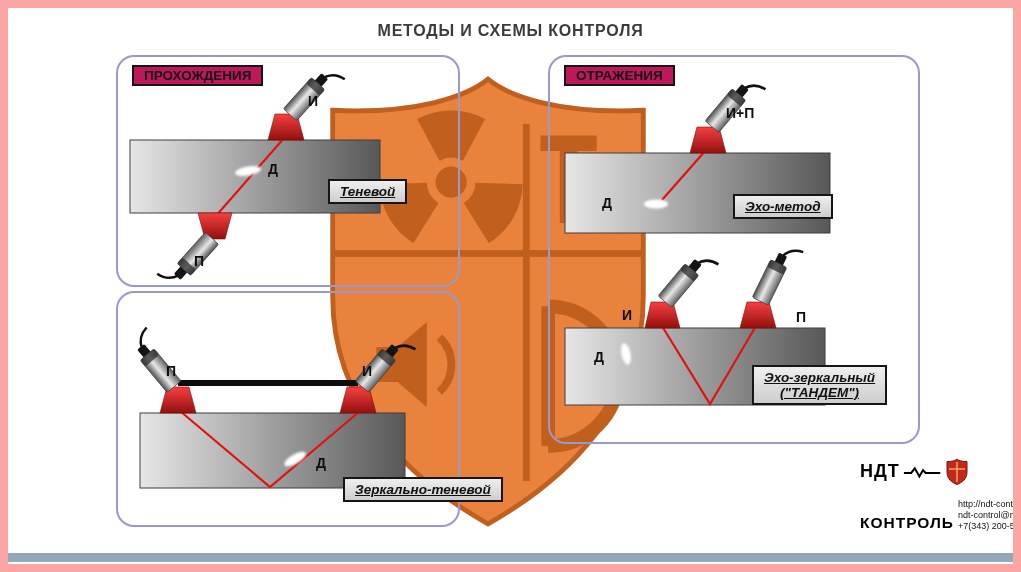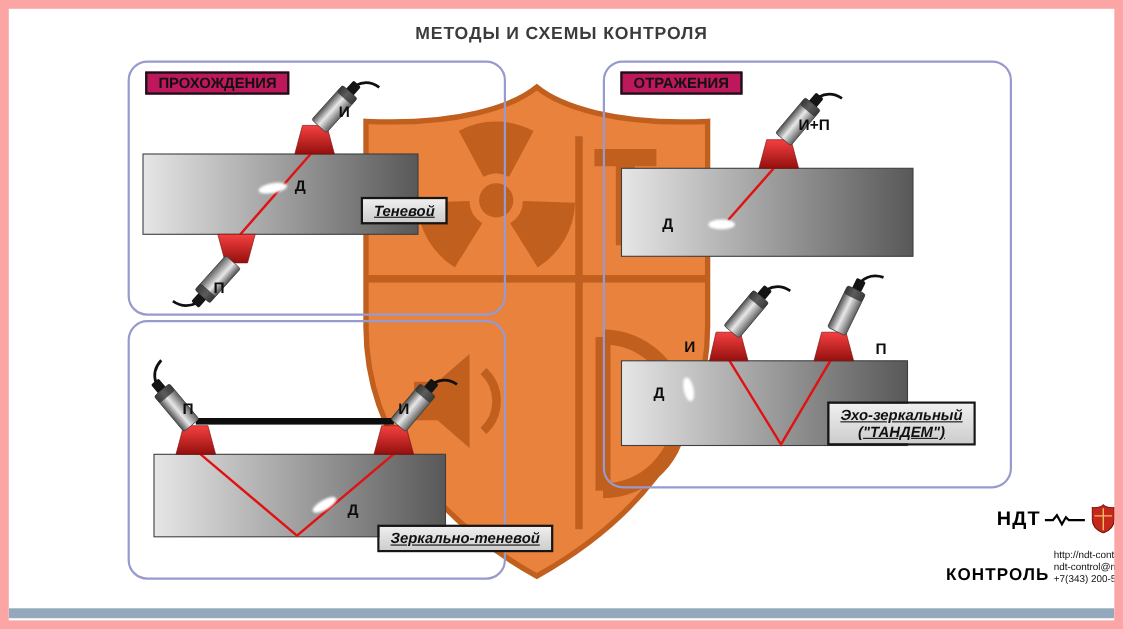--- a/index.html
+++ b/index.html
@@ -38,21 +38,21 @@
   .probe-label{
     position:absolute;font-size:14px;font-weight:700;color:#0d0d0d;z-index:4;
   }
   .diagram-svg{position:absolute;left:0;top:0;z-index:3;overflow:visible;}
   .watermark{position:absolute;left:315px;top:62px;z-index:1;}
   .bottom-strip{
     position:absolute;left:0;right:0;bottom:2px;height:9px;
     background:#93a9bb;z-index:2;
   }
   .brand{position:absolute;left:852px;top:450px;width:154px;z-index:3;color:#000;}
-  .brand-row1{display:flex;align-items:center;gap:3px;justify-content:flex-end;}
+  .brand-row1{display:flex;align-items:center;gap:3px;}
   .brand-name1{font-size:18px;font-weight:700;letter-spacing:1px;}
   .brand-row2{display:flex;align-items:flex-end;gap:4px;margin-top:16px;}
   .brand-name2{font-size:15.5px;font-weight:700;letter-spacing:1px;}
   .contacts{font-size:9px;line-height:11px;color:#101010;margin-top:-2px;white-space:nowrap;}
 </style>
 </head>
 <body>
 
 <svg width="0" height="0" style="position:absolute" aria-hidden="true">
   <defs>
@@ -144,20 +144,23 @@
       <polyline points="112,269 160,347 206,269" fill="none" stroke="#e01212" stroke-width="2.2"></polyline>
       <ellipse cx="76" cy="297" rx="4.5" ry="11" transform="rotate(-12 76 297)" fill="#ffffff" filter="url(#soft)"></ellipse>
       <polygon points="95,271 130,271 123,245 101,245" fill="url(#wedgeGrad)" stroke="#7a0c0c" stroke-width="0.6"></polygon>
       <use href="#probe" transform="translate(113,247) rotate(40)"></use>
       <polygon points="190,271 226,271 219,245 197,245" fill="url(#wedgeGrad)" stroke="#7a0c0c" stroke-width="0.6"></polygon>
       <use href="#probe" transform="translate(209,247) rotate(26)"></use>
     </svg>
 
     <span class="probe-label" style="left:128px;top:48px;margin-left:48px;">И+П</span>
     <span class="probe-label" style="left:52px;top:138px;">Д</span>
+    <div class="method-box" style="left:183px;top:137px;">
+      <span class="u">Эхо-метод</span>
+    </div>
 
     <span class="probe-label" style="left:72px;top:250px;">И</span>
     <span class="probe-label" style="left:246px;top:252px;">П</span>
     <span class="probe-label" style="left:44px;top:292px;">Д</span>
     <div class="method-box" style="left:202px;top:308px;">
       <div class="u">Эхо-зеркальный</div>
       <div class="u">("ТАНДЕМ")</div>
     </div>
   </div>
 

